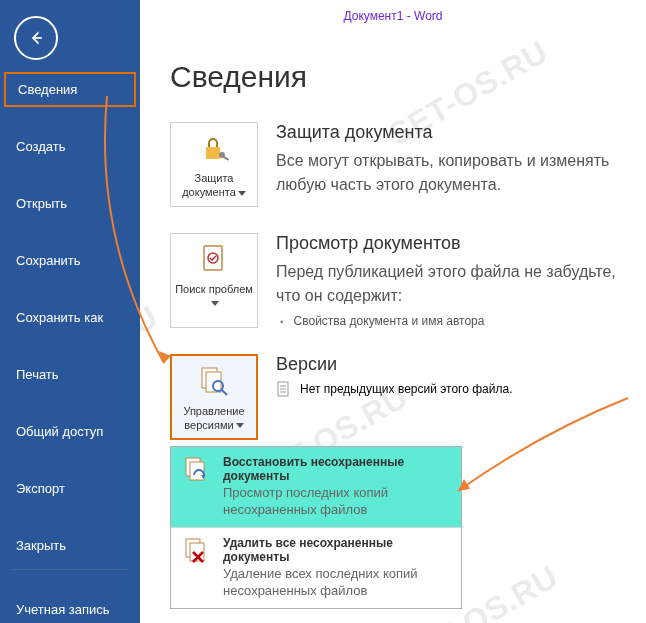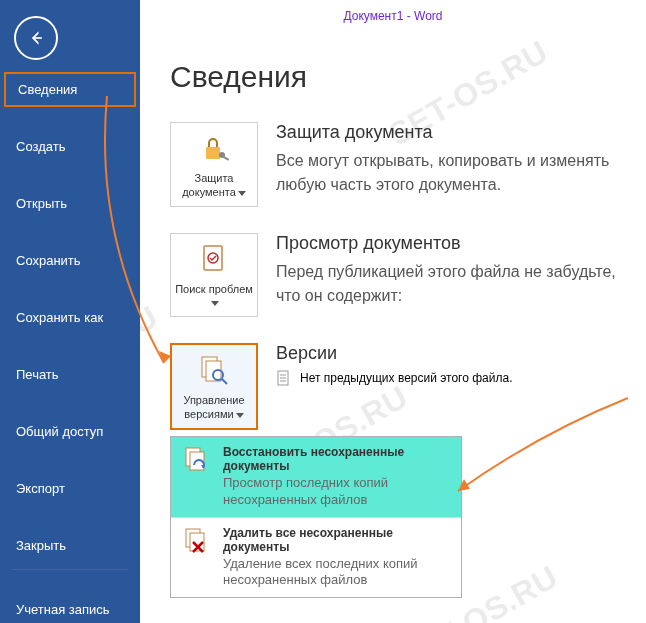--- a/index.html
+++ b/index.html
@@ -95,20 +95,21 @@
             <rect x="8" y="4" width="18" height="24" rx="1" fill="#fff" stroke="#c0874a" stroke-width="1.5"></rect>
             <circle cx="17" cy="16" r="5" fill="none" stroke="#b83030" stroke-width="1.5"></circle>
             <path d="M14 16l2 2 4-4" stroke="#b83030" stroke-width="1.5" fill="none"></path>
           </svg>
       </div>
       <span>Поиск проблем</span><span class="dd-caret"></span>
     </div>
     <div class="sec-body">
       <div class="sec-title">Просмотр документов</div>
       <div class="sec-desc">Перед публикацией этого файла не забудьте, что он содержит:</div>
+      <div class="bullet">Свойства документа и имя автора</div>
     </div>
   </div>
 
   <div class="section" style="margin-bottom:4px;">
     <div class="tile hl">
       <div class="icon-w">
         <svg viewBox="0 0 36 36">
             <rect x="6" y="4" width="15" height="20" fill="#fff" stroke="#c0874a"></rect>
             <rect x="10" y="8" width="15" height="20" fill="#fff" stroke="#c0874a"></rect>
             <circle cx="22" cy="22" r="5" fill="none" stroke="#4472c4" stroke-width="2"></circle>

